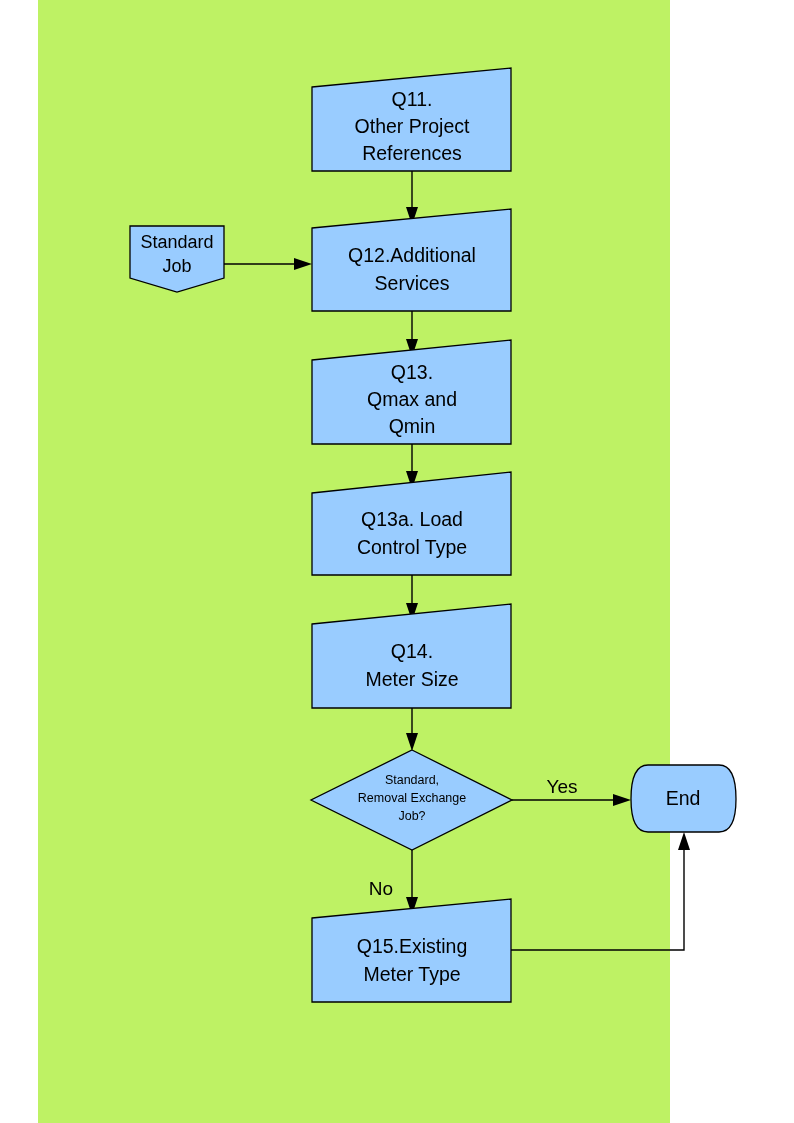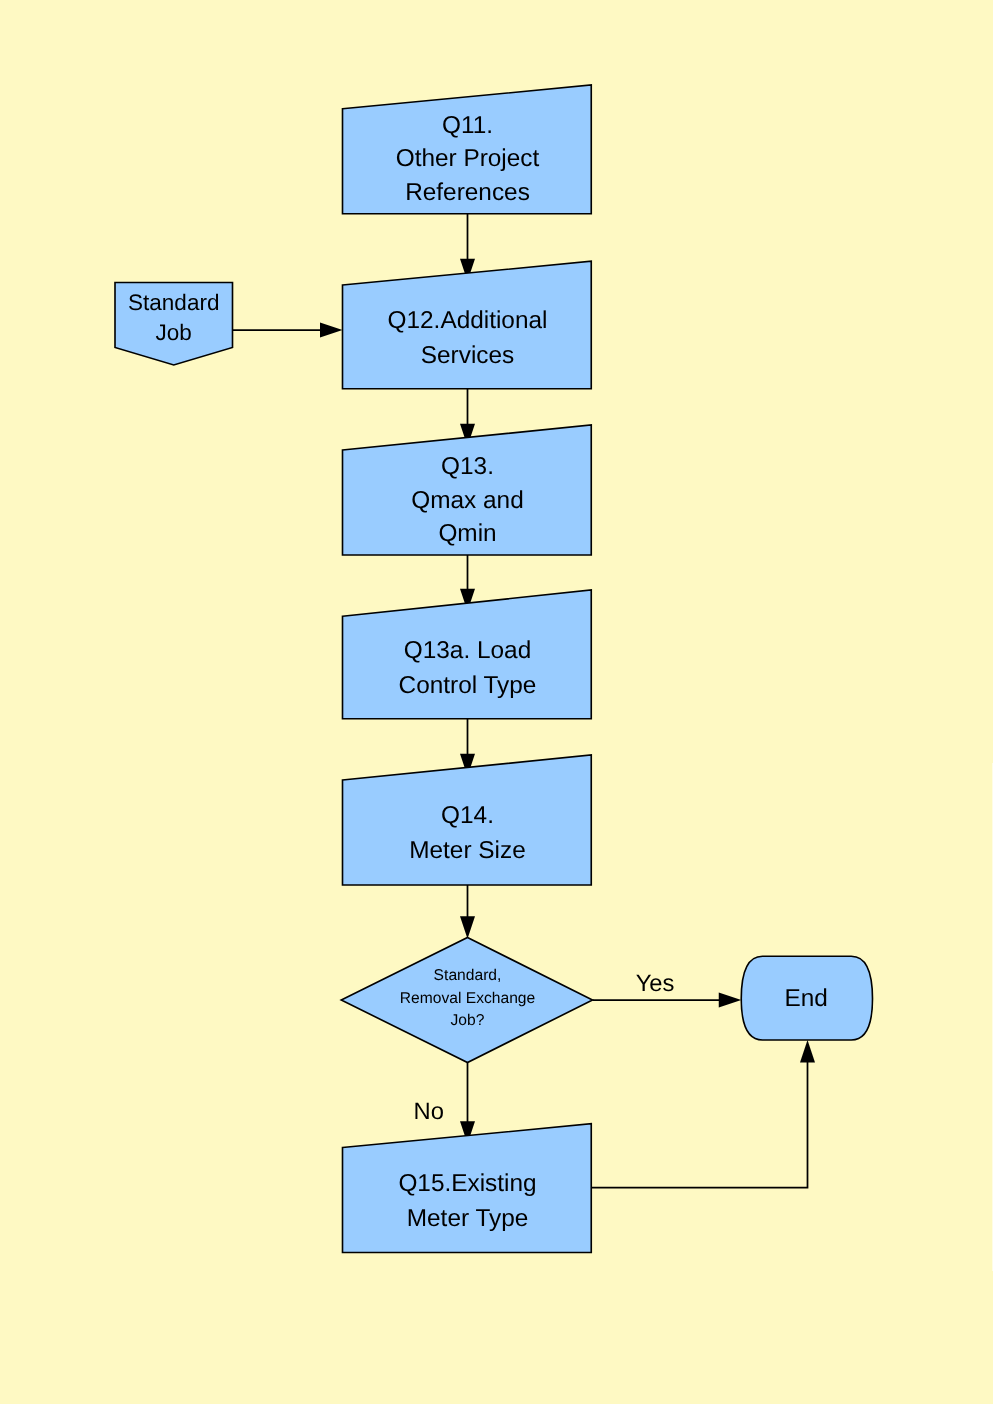--- a/index.html
+++ b/index.html
@@ -8,23 +8,24 @@
     background: #ffffff;
   }
   body {
     width: 794px;
     height: 1123px;
     font-family: "Liberation Sans", sans-serif;
     overflow: hidden;
   }
   #flowchart-root {
     position: relative;
-    width: 794px;
+    width: 632px;
     height: 1123px;
-    background: #fef9c3;
+    background: #bef264;
+    margin-left: 38px;
   }
   svg#flow-svg {
     display: block;
     width: 794px;
     height: 1123px;
   }
   .node-shape {
     fill: #99ccff;
     stroke: #000000;
     stroke-width: 1.3;

